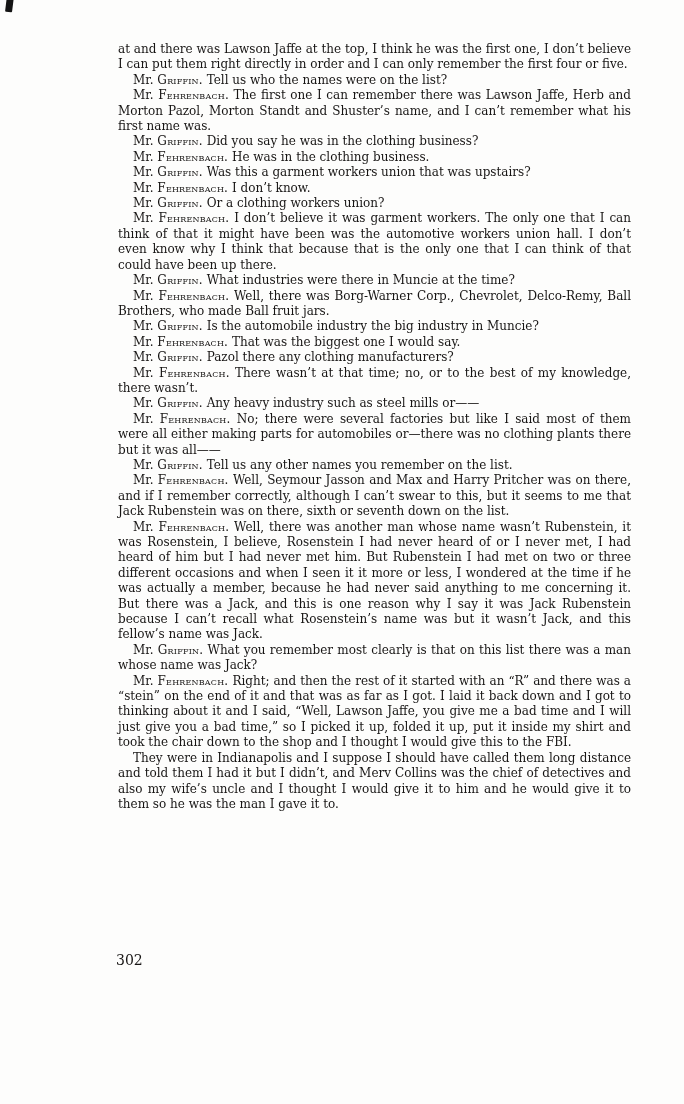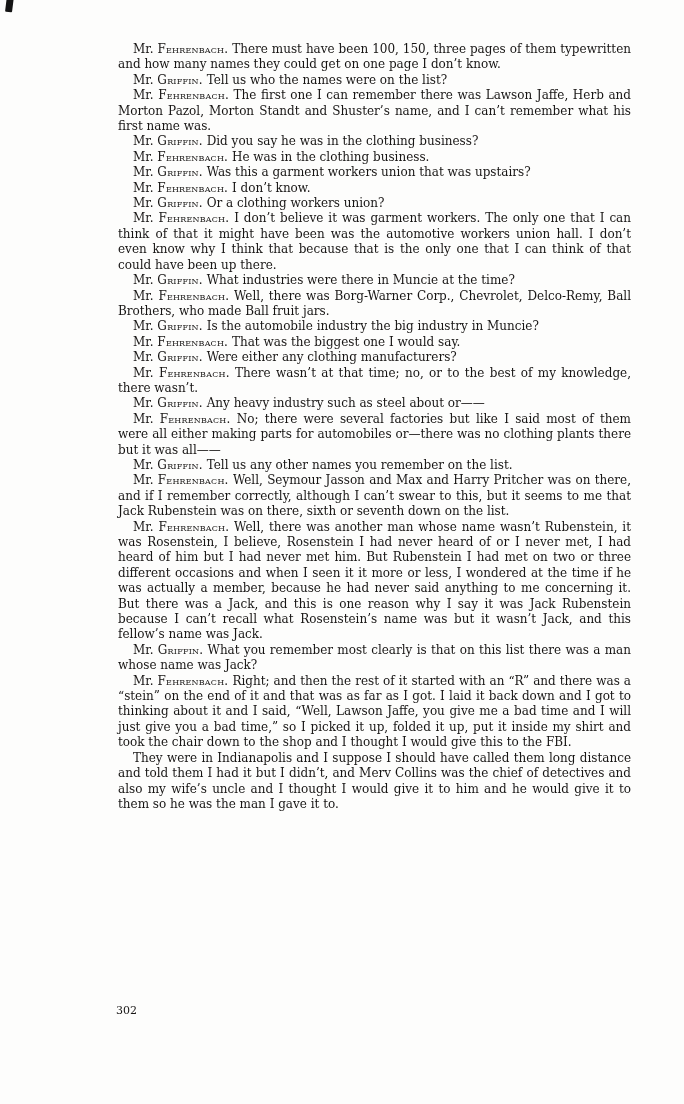--- a/index.html
+++ b/index.html
@@ -43,48 +43,48 @@
   .para.cont {
     text-indent: 0;
   }
   .speaker .sc {
     font-variant: small-caps;
     letter-spacing: 0.2px;
   }
   .page-number {
     position: absolute;
     left: 116px;
-    top: 1004px;
+    top: 952px;
     font-family: "DejaVu Serif", "Liberation Serif", serif;
-    font-size: 11px;
+    font-size: 14px;
     color: #171514;
   }
 </style>
 </head>
 <body>
 
 <div class="scan-page">
   <div class="corner-mark"></div>
   <div class="text-block">
-      <p class="para"><span class="speaker"><span>Mr.</span> <span class="sc">Fehrenbach.</span></span> <span>There must have been 100, 150, three pages of them typewritten and how many names they could get on one page I don’t know.</span></p>
+      <p class="para cont"><span>at and there was Lawson Jaffe at the top, I think he was the first one, I don’t believe I can put them right directly in order and I can only remember the first four or five.</span></p>
       <p class="para"><span class="speaker"><span>Mr.</span> <span class="sc">Griffin.</span></span> <span>Tell us who the names were on the list?</span></p>
       <p class="para"><span class="speaker"><span>Mr.</span> <span class="sc">Fehrenbach.</span></span> <span>The first one I can remember there was Lawson Jaffe, Herb and Morton Pazol, Morton Standt and Shuster’s name, and I can’t remember what his first name was.</span></p>
       <p class="para"><span class="speaker"><span>Mr.</span> <span class="sc">Griffin.</span></span> <span>Did you say he was in the clothing business?</span></p>
       <p class="para"><span class="speaker"><span>Mr.</span> <span class="sc">Fehrenbach.</span></span> <span>He was in the clothing business.</span></p>
       <p class="para"><span class="speaker"><span>Mr.</span> <span class="sc">Griffin.</span></span> <span>Was this a garment workers union that was upstairs?</span></p>
       <p class="para"><span class="speaker"><span>Mr.</span> <span class="sc">Fehrenbach.</span></span> <span>I don’t know.</span></p>
       <p class="para"><span class="speaker"><span>Mr.</span> <span class="sc">Griffin.</span></span> <span>Or a clothing workers union?</span></p>
       <p class="para"><span class="speaker"><span>Mr.</span> <span class="sc">Fehrenbach.</span></span> <span>I don’t believe it was garment workers. The only one that I can think of that it might have been was the automotive workers union hall. I don’t even know why I think that because that is the only one that I can think of that could have been up there.</span></p>
       <p class="para"><span class="speaker"><span>Mr.</span> <span class="sc">Griffin.</span></span> <span>What industries were there in Muncie at the time?</span></p>
       <p class="para"><span class="speaker"><span>Mr.</span> <span class="sc">Fehrenbach.</span></span> <span>Well, there was Borg-Warner Corp., Chevrolet, Delco-Remy, Ball Brothers, who made Ball fruit jars.</span></p>
       <p class="para"><span class="speaker"><span>Mr.</span> <span class="sc">Griffin.</span></span> <span>Is the automobile industry the big industry in Muncie?</span></p>
       <p class="para"><span class="speaker"><span>Mr.</span> <span class="sc">Fehrenbach.</span></span> <span>That was the biggest one I would say.</span></p>
-      <p class="para"><span class="speaker"><span>Mr.</span> <span class="sc">Griffin.</span></span> <span>Were either any clothing manufacturers?</span></p>
+      <p class="para"><span class="speaker"><span>Mr.</span> <span class="sc">Griffin.</span></span> <span>Pazol there any clothing manufacturers?</span></p>
       <p class="para"><span class="speaker"><span>Mr.</span> <span class="sc">Fehrenbach.</span></span> <span>There wasn’t at that time; no, or to the best of my knowledge, there wasn’t.</span></p>
-      <p class="para"><span class="speaker"><span>Mr.</span> <span class="sc">Griffin.</span></span> <span>Any heavy industry such as steel about or——</span></p>
+      <p class="para"><span class="speaker"><span>Mr.</span> <span class="sc">Griffin.</span></span> <span>Any heavy industry such as steel mills or——</span></p>
       <p class="para"><span class="speaker"><span>Mr.</span> <span class="sc">Fehrenbach.</span></span> <span>No; there were several factories but like I said most of them were all either making parts for automobiles or—there was no clothing plants there but it was all——</span></p>
       <p class="para"><span class="speaker"><span>Mr.</span> <span class="sc">Griffin.</span></span> <span>Tell us any other names you remember on the list.</span></p>
       <p class="para"><span class="speaker"><span>Mr.</span> <span class="sc">Fehrenbach.</span></span> <span>Well, Seymour Jasson and Max and Harry Pritcher was on there, and if I remember correctly, although I can’t swear to this, but it seems to me that Jack Rubenstein was on there, sixth or seventh down on the list.</span></p>
       <p class="para"><span class="speaker"><span>Mr.</span> <span class="sc">Fehrenbach.</span></span> <span>Well, there was another man whose name wasn’t Rubenstein, it was Rosenstein, I believe, Rosenstein I had never heard of or I never met, I had heard of him but I had never met him. But Rubenstein I had met on two or three different occasions and when I seen it it more or less, I wondered at the time if he was actually a member, because he had never said anything to me concerning it. But there was a Jack, and this is one reason why I say it was Jack Rubenstein because I can’t recall what Rosenstein’s name was but it wasn’t Jack, and this fellow’s name was Jack.</span></p>
       <p class="para"><span class="speaker"><span>Mr.</span> <span class="sc">Griffin.</span></span> <span>What you remember most clearly is that on this list there was a man whose name was Jack?</span></p>
       <p class="para"><span class="speaker"><span>Mr.</span> <span class="sc">Fehrenbach.</span></span> <span>Right; and then the rest of it started with an “R” and there was a “stein” on the end of it and that was as far as I got. I laid it back down and I got to thinking about it and I said, “Well, Lawson Jaffe, you give me a bad time and I will just give you a bad time,” so I picked it up, folded it up, put it inside my shirt and took the chair down to the shop and I thought I would give this to the FBI.</span></p>
       <p class="para"><span>They were in Indianapolis and I suppose I should have called them long distance and told them I had it but I didn’t, and Merv Collins was the chief of detectives and also my wife’s uncle and I thought I would give it to him and he would give it to them so he was the man I gave it to.</span></p>
     </div>
   <div class="page-number">302</div>
 </div>

